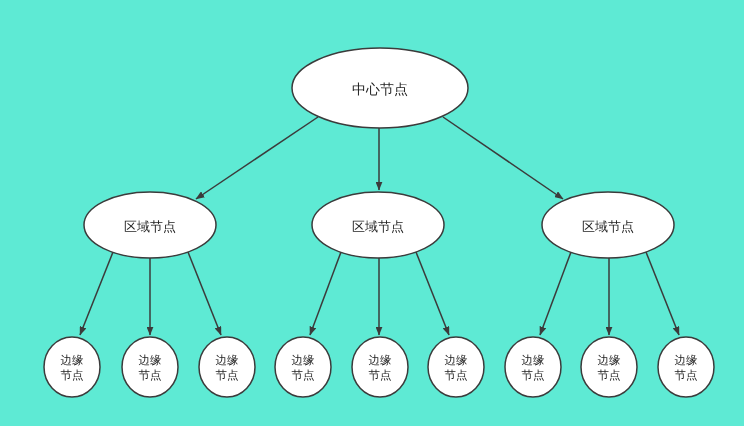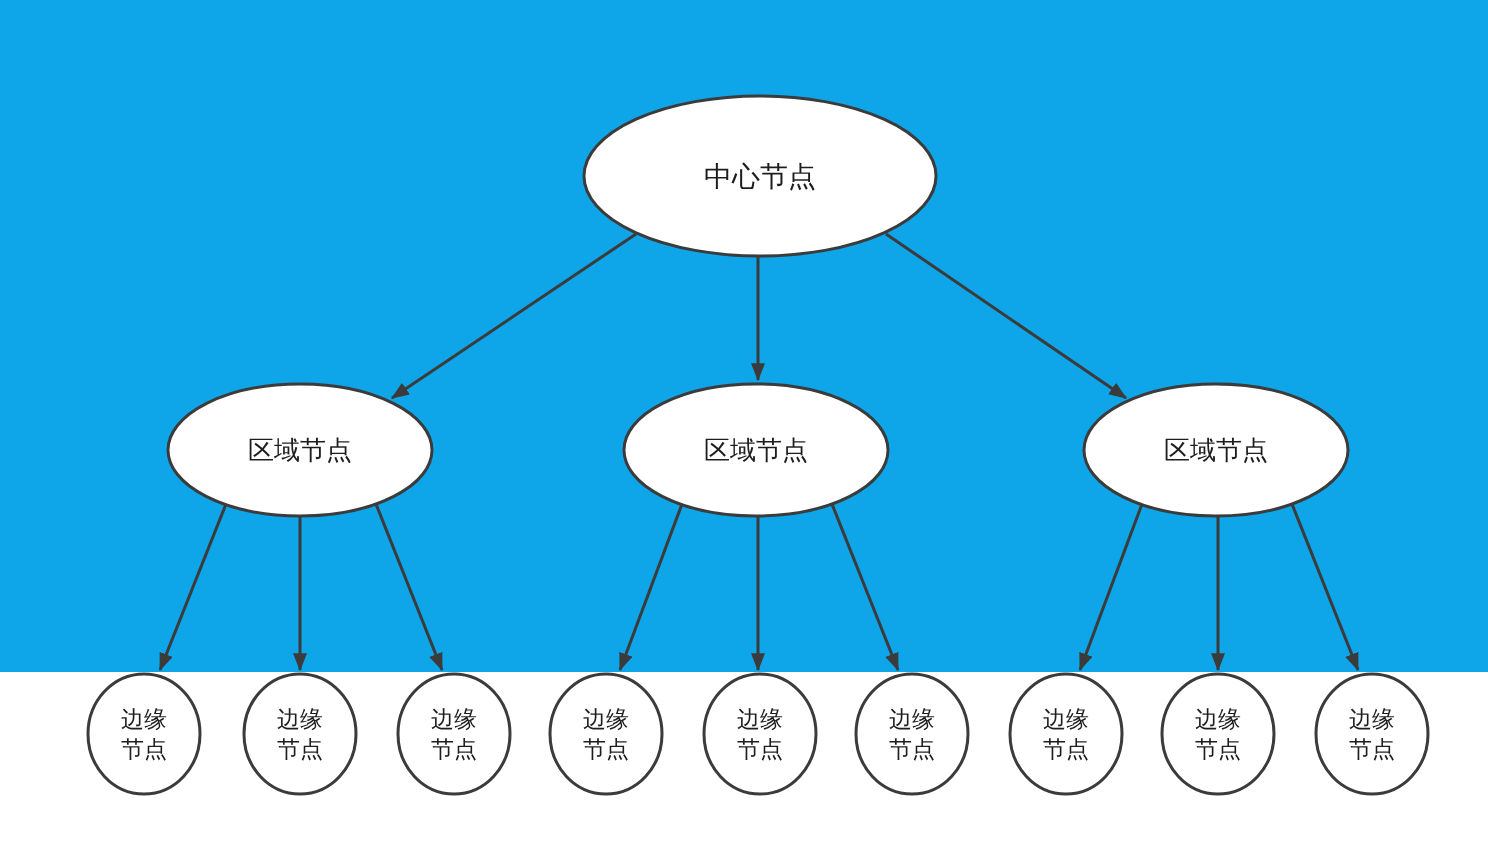--- a/index.html
+++ b/index.html
@@ -9,22 +9,22 @@
   }
   body {
     width: 744px;
     height: 426px;
     font-family: "DejaVu Sans", "Liberation Sans", sans-serif;
     overflow: hidden;
   }
   #canvas {
     position: relative;
     width: 744px;
-    height: 336px;
-    background: #0ea5e9;
+    height: 426px;
+    background: #5eead4;
   }
   #diagram-svg {
     position: absolute;
     top: 0;
     left: 0;
     width: 744px;
     height: 426px;
     display: block;
   }
   .node-shape {

